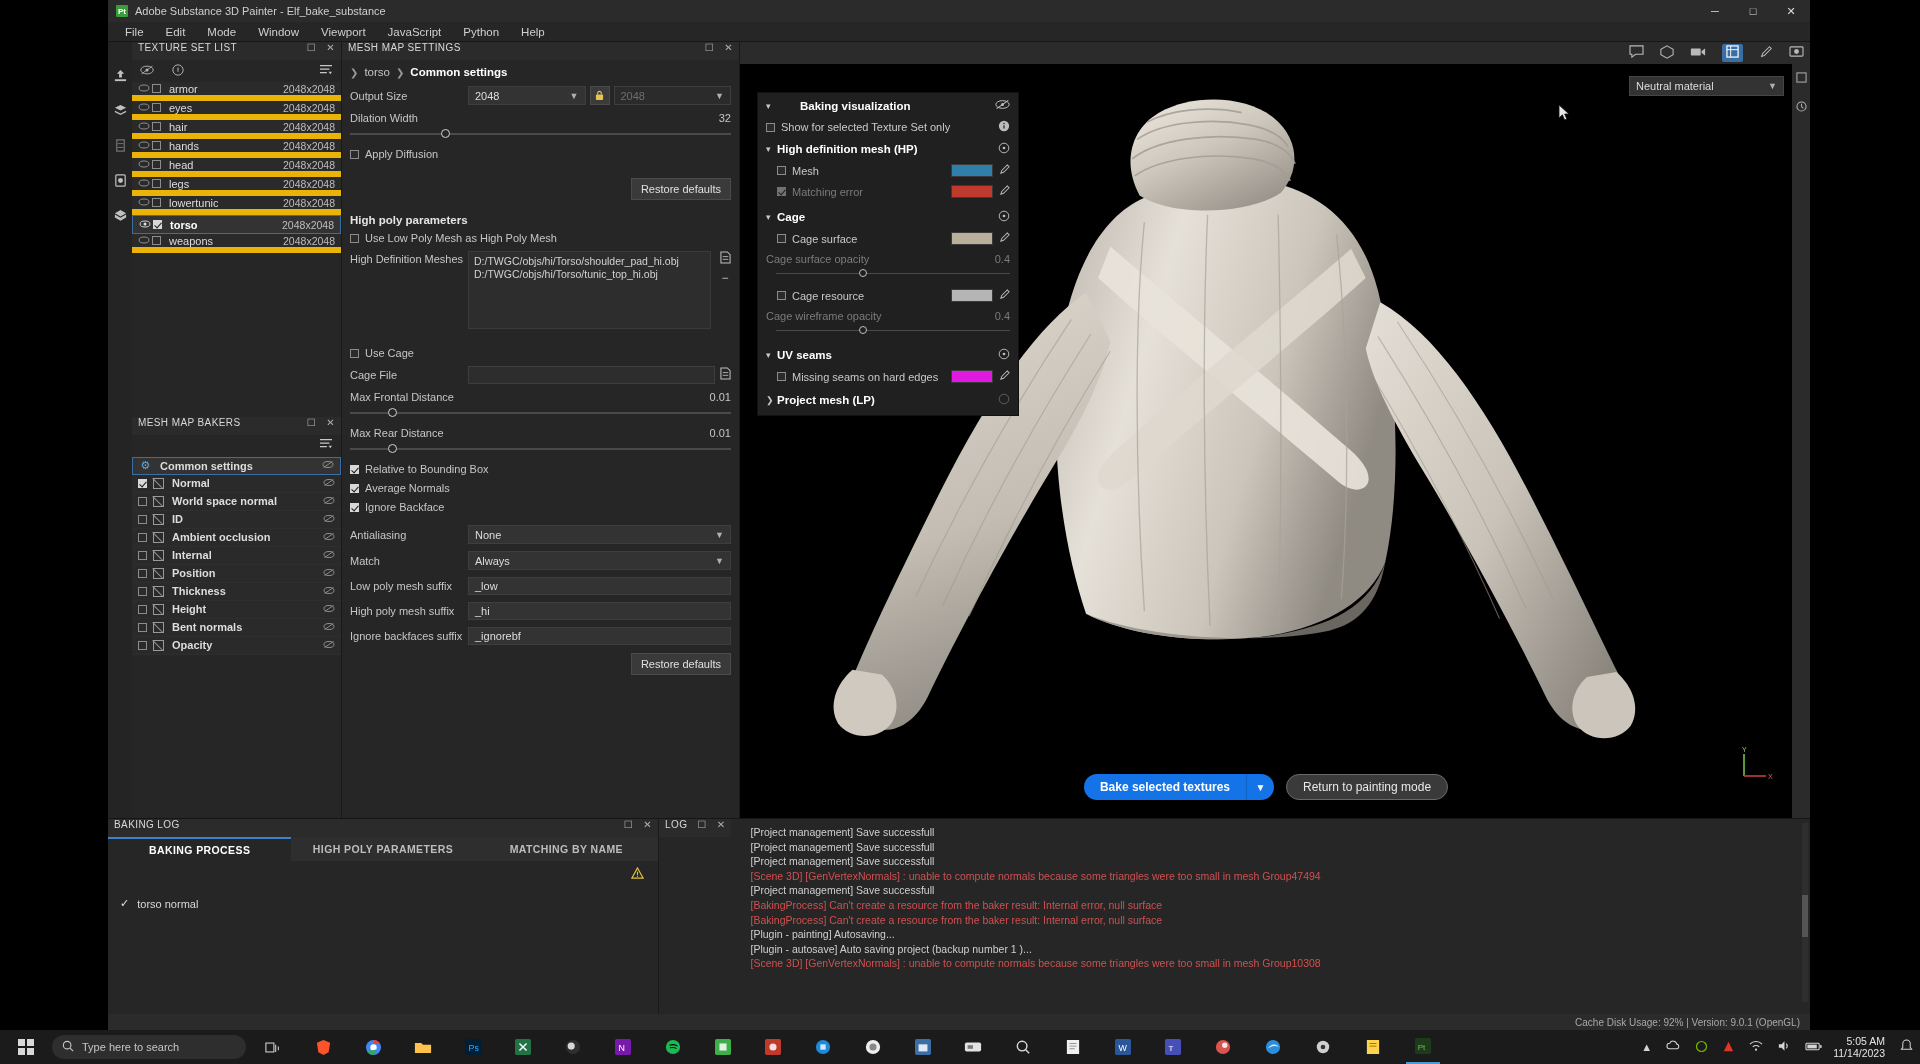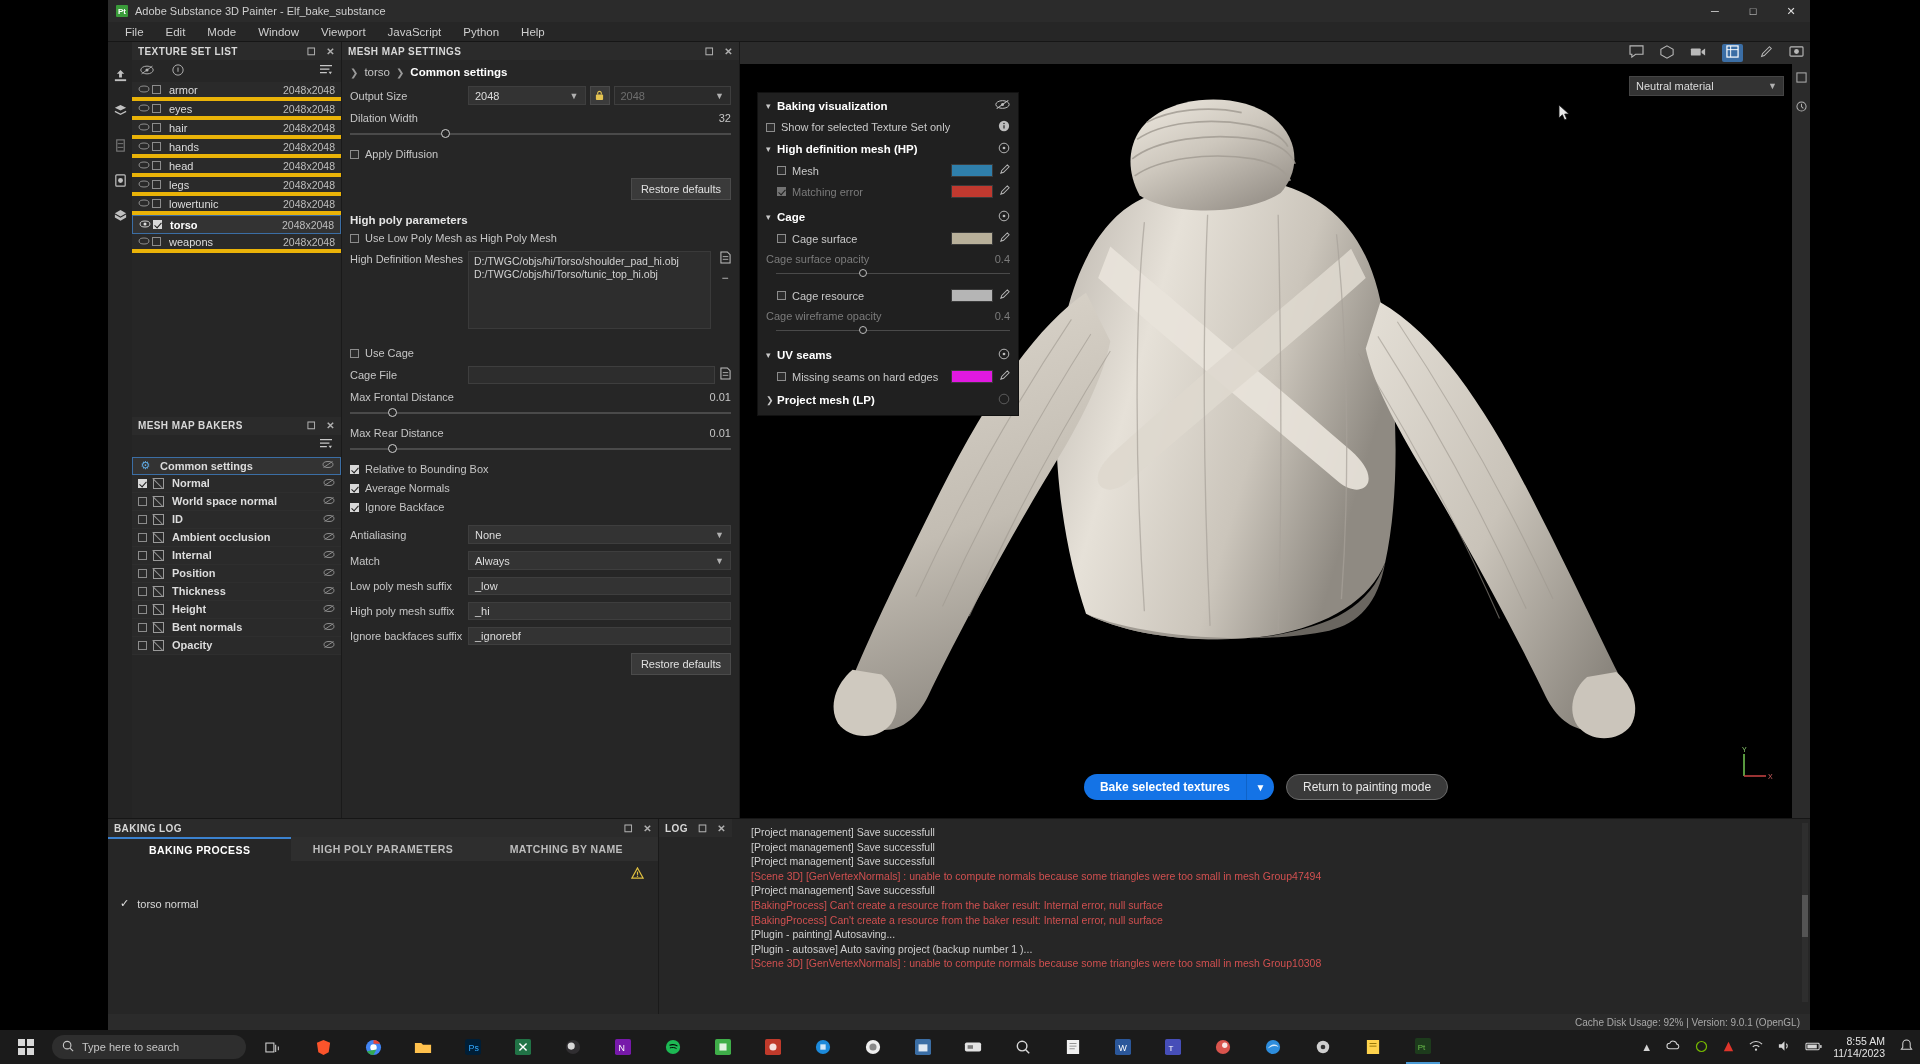--- a/index.html
+++ b/index.html
@@ -38,31 +38,31 @@
   .toolstrip{
     width:24px; background:#242424; flex:none; display:flex; flex-direction:column;
     align-items:center; padding-top:24px; gap:17px;
   }
   .toolstrip .tool{ width:18px; height:18px; display:flex; align-items:center; justify-content:center;
      color:#b9b9b9; }
   
   .leftcol{ width:210px; flex:none; display:flex; flex-direction:column; background:#262626;
       border-right:1px solid #1a1a1a; }
   .panel-head{
-    height:18px; background:#2b2b2b; display:flex; align-items:center; padding:0 6px;
-    font-size:10px; font-weight:bold; letter-spacing:.4px; color:#d8d8d8; flex:none;
+    height:18px; background:#2b2b2b; display:flex; padding:0 6px;
+    font-size:10px; font-weight:normal; letter-spacing:.4px; color:#d8d8d8; flex:none;
   }
   .panel-head .spacer{ flex:1; }
   .panel-head .ph-ico{ margin-left:10px; font-size:10px; color:#b0b0b0; }
   .subbar{ height:22px; background:#262626; display:flex; align-items:center; padding:0 8px; flex:none;}
   .subbar .sb-ico{ color:#b5b5b5; font-size:12px; margin-right:18px; }
   .subbar .spacer{ flex:1; }
   .ts-list{ flex:none; }
   .ts-row{
-    height:19px; display:flex; align-items:center; padding:0 6px; border-bottom:4px solid #eab308;
+    height:19px; display:flex; align-items:center; padding:0 6px; border-bottom:6px solid #eab308;
     background:#2a2a2a; position:relative;
   }
   .ts-row.sel{ background:#333; border:1px solid #3b6ea5; }
   .eye{ width:14px; color:#9a9a9a; font-size:9px; text-align:left; }
   .eye.on{ color:#e0e0e0; }
   .cb{
     width:9px; height:9px; border:1px solid #8c8c8c; background:#2b2b2b; flex:none;
     display:inline-block; position:relative;
   }
   .cb.checked{ background:#d8d8d8; border-color:#d8d8d8; }
@@ -144,21 +144,21 @@
     padding:0 6px; z-index:6;
   }
   .matsel .cv{ margin-left:auto; font-size:9px; color:#b0b0b0; }
   
   .bvpanel{
     position:absolute; left:17px; top:50px; width:262px; background:#202020;
     border:1px solid #111; padding:6px 8px 8px 8px; z-index:5;
   }
   .bv-head{ display:flex; align-items:center; margin-bottom:7px; }
   .bv-head .tw{ width:11px; color:#c8c8c8; font-size:9px; }
-  .bv-title{ font-size:11.5px; font-weight:bold; color:#fff; }
+  .bv-title{ font-size:11.5px; font-weight:bold; color:#fff;margin-left:23px; }
   .bv-head .rico{ margin-left:auto; color:#bdbdbd; font-size:12px; }
   .bv-row{ display:flex; align-items:center; margin-bottom:8px; font-size:11px; color:#c9c9c9; }
   .bv-row .ind{ width:11px; flex:none; }
   .bv-row .t{ margin-left:6px; }
   .bv-row .t.dim{ color:#7b7b7b; }
   .bv-row .right{ margin-left:auto; display:flex; align-items:center; gap:6px; }
   .swatch{ width:42px; height:13px; border:1px solid #3a3a3a; }
   .picker{ color:#b5b5b5; font-size:10px; }
   .bv-sub{ display:flex; align-items:center; margin-bottom:3px; font-size:11px; color:#7b7b7b; }
   .bv-sub .v{ margin-left:auto; }
@@ -1254,21 +1254,21 @@
         </svg>
     </span>
     <span class="ti">
       <svg width="17" height="11" viewBox="0 0 18 11">
           <rect x="1" y="2" width="14" height="7" rx="1" fill="none" stroke="#d4d4d4" stroke-width="1.1"></rect>
           <rect x="2.5" y="3.5" width="10" height="4" fill="#d4d4d4"></rect>
           <rect x="16" y="4" width="1.6" height="3" fill="#d4d4d4"></rect>
         </svg>
     </span>
     <div class="clock">
-      <div>8:55 AM</div>
+      <div>5:05 AM</div>
       <div>11/14/2023</div>
     </div>
     <span class="ti">
       <svg width="13" height="14" viewBox="0 0 14 15">
           <path d="M7 1 a4 4 0 0 1 4 4 v4 l1.5 2 h-11 L3 9 V5 a4 4 0 0 1 4 -4 Z" fill="none" stroke="#d4d4d4" stroke-width="1.1"></path>
         </svg>
     </span>
   </div>
 </div>
 

